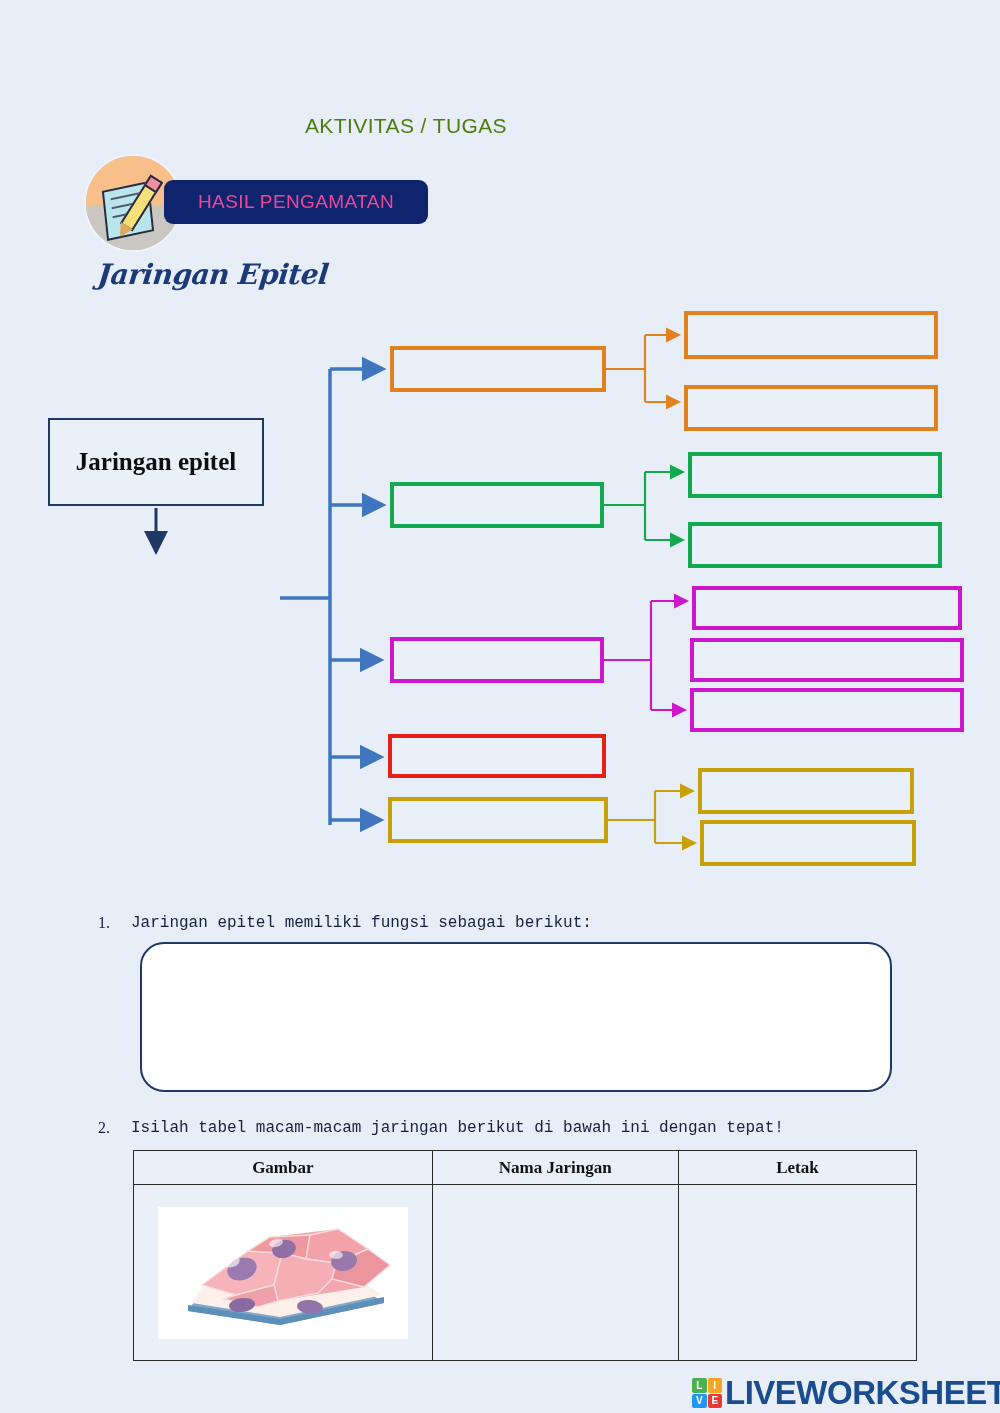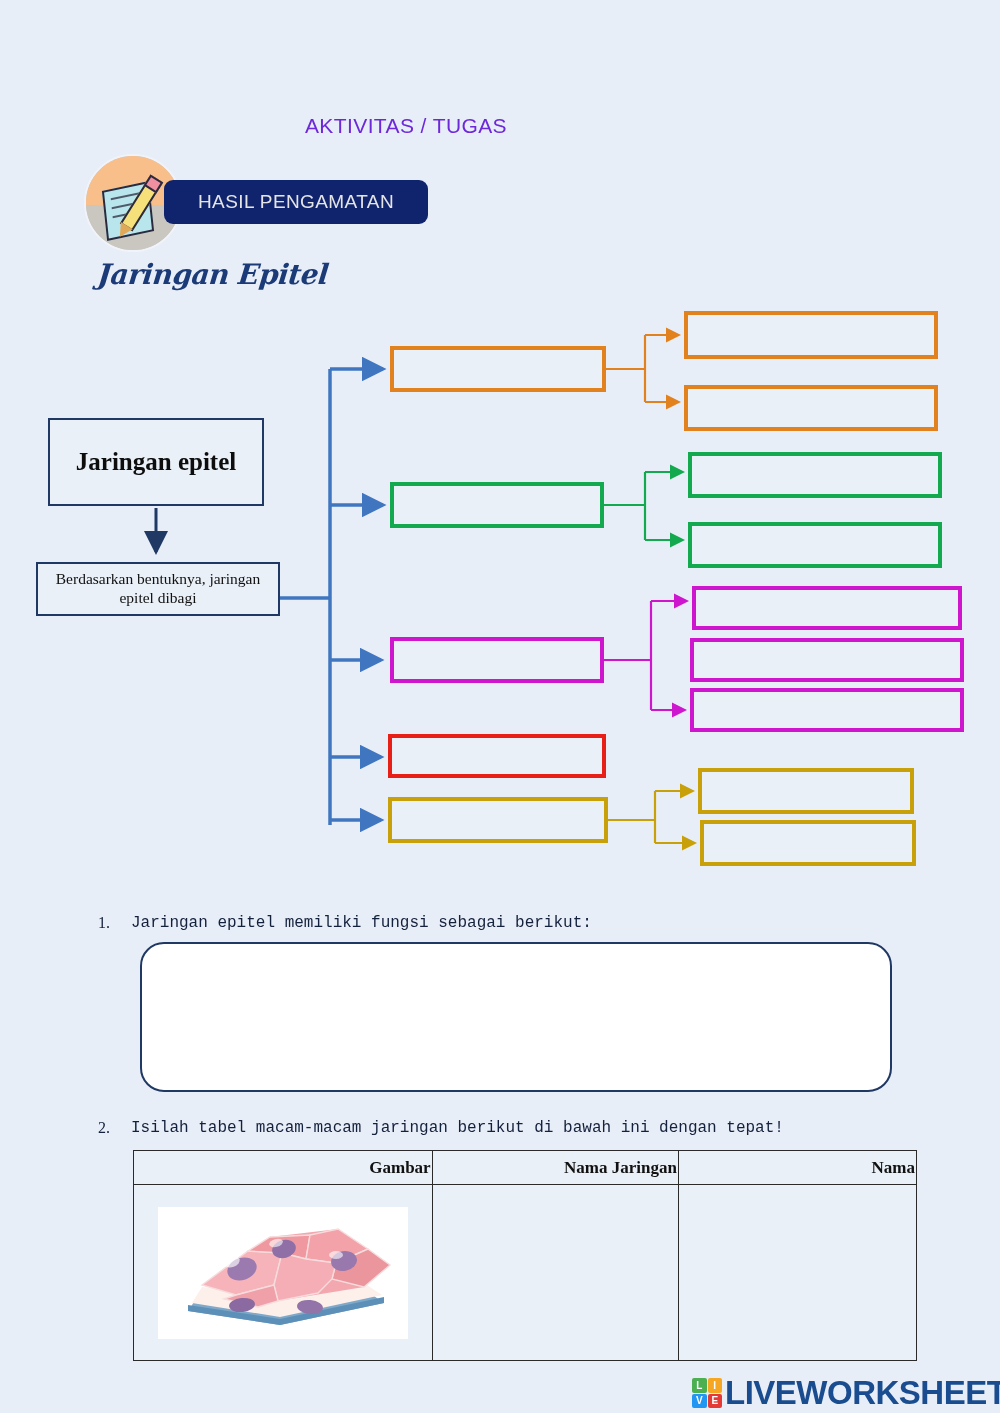--- a/index.html
+++ b/index.html
@@ -25,21 +25,21 @@
 
   
   .activity-title {
     position: absolute;
     left: 0; top: 114px;
     width: 812px;
     text-align: center;
     font-family: "Liberation Sans", sans-serif;
     font-size: 21px;
     letter-spacing: 0.4px;
-    color: #6d28d9;
+    color: #4d7c0f;
   }
 
   .header-icon {
     position: absolute;
     left: 80px; top: 150px;
     width: 104px; height: 104px;
   }
   .icon-circle {
     position: absolute;
     left: 4px; top: 4px;
@@ -108,21 +108,21 @@
     width: 264px; height: 44px;
     background: #10246e;
     border-radius: 9px;
     display: flex;
     align-items: center;
     justify-content: center;
   }
   .badge span {
     font-family: "Liberation Sans", sans-serif;
     font-size: 19px;
-    color: #e5e5e5;
+    color: #ec4899;
     letter-spacing: 0.4px;
   }
 
   .script-title {
     position: absolute;
     left: 98px; top: 258px;
     font-family: "DejaVu Serif", serif;
     font-style: italic;
     font-weight: bold;
     font-size: 28px;
@@ -206,21 +206,21 @@
   }
   .tbl th, .tbl td {
     border: 1px solid #2a2a2a;
     box-sizing: border-box;
   }
   .tbl th {
     height: 34px;
     font-size: 17px;
     font-weight: bold;
     color: #111;
-    text-align: right;
+    text-align: center;
   }
   .tbl td { height: 176px; vertical-align: middle; }
   .col-g { width: 296px; }
   .col-n { width: 244px; }
   .col-l { width: 236px; }
 
   .cellwrap { display: flex; align-items: center; justify-content: center; height: 100%; }
   .tissue {
     width: 250px; height: 132px;
     background: #ffffff;
@@ -290,21 +290,20 @@
 
   <div class="badge">
     <span>HASIL PENGAMATAN</span>
   </div>
 
   <div class="script-title">Jaringan Epitel</div>
 
   <div class="diagram">
 
     <div class="nbox root-box">Jaringan epitel</div>
-    <div class="nbox sub-box">Berdasarkan bentuknya, jaringan epitel dibagi</div>
 
     <div class="dbox" style="left:390px; top:46px; width:216px; height:46px; border:4px solid #e2821f;"></div>
     <div class="dbox" style="left:684px; top:11px; width:254px; height:48px; border:4px solid #e2821f;"></div>
     <div class="dbox" style="left:684px; top:85px; width:254px; height:46px; border:4px solid #e2821f;"></div>
 
     <div class="dbox" style="left:390px; top:182px; width:214px; height:46px; border:4px solid #13a94f;"></div>
     <div class="dbox" style="left:688px; top:152px; width:254px; height:46px; border:4px solid #13a94f;"></div>
     <div class="dbox" style="left:688px; top:222px; width:254px; height:46px; border:4px solid #13a94f;"></div>
 
     <div class="dbox" style="left:390px; top:337px; width:214px; height:46px; border:4px solid #cf16cf;"></div>
@@ -383,21 +382,21 @@
   <div class="q" style="left:98px; top:1119px;">
     <span class="num">2.</span>
     <span class="txt">Isilah tabel macam-macam jaringan berikut di bawah ini dengan tepat!</span>
   </div>
 
   <table class="tbl">
     <thead>
       <tr>
         <th class="col-g">Gambar</th>
         <th class="col-n">Nama Jaringan</th>
-        <th class="col-l">Nama</th>
+        <th class="col-l">Letak</th>
       </tr>
     </thead>
     <tbody>
       <tr>
         <td>
           <div class="cellwrap">
             <div class="tissue">
               <svg viewBox="0 0 250 132" width="250" height="132">
 
                 <polygon points="30,104 122,118 226,96 206,82 118,96 42,86" fill="#7fa8c9"></polygon>

